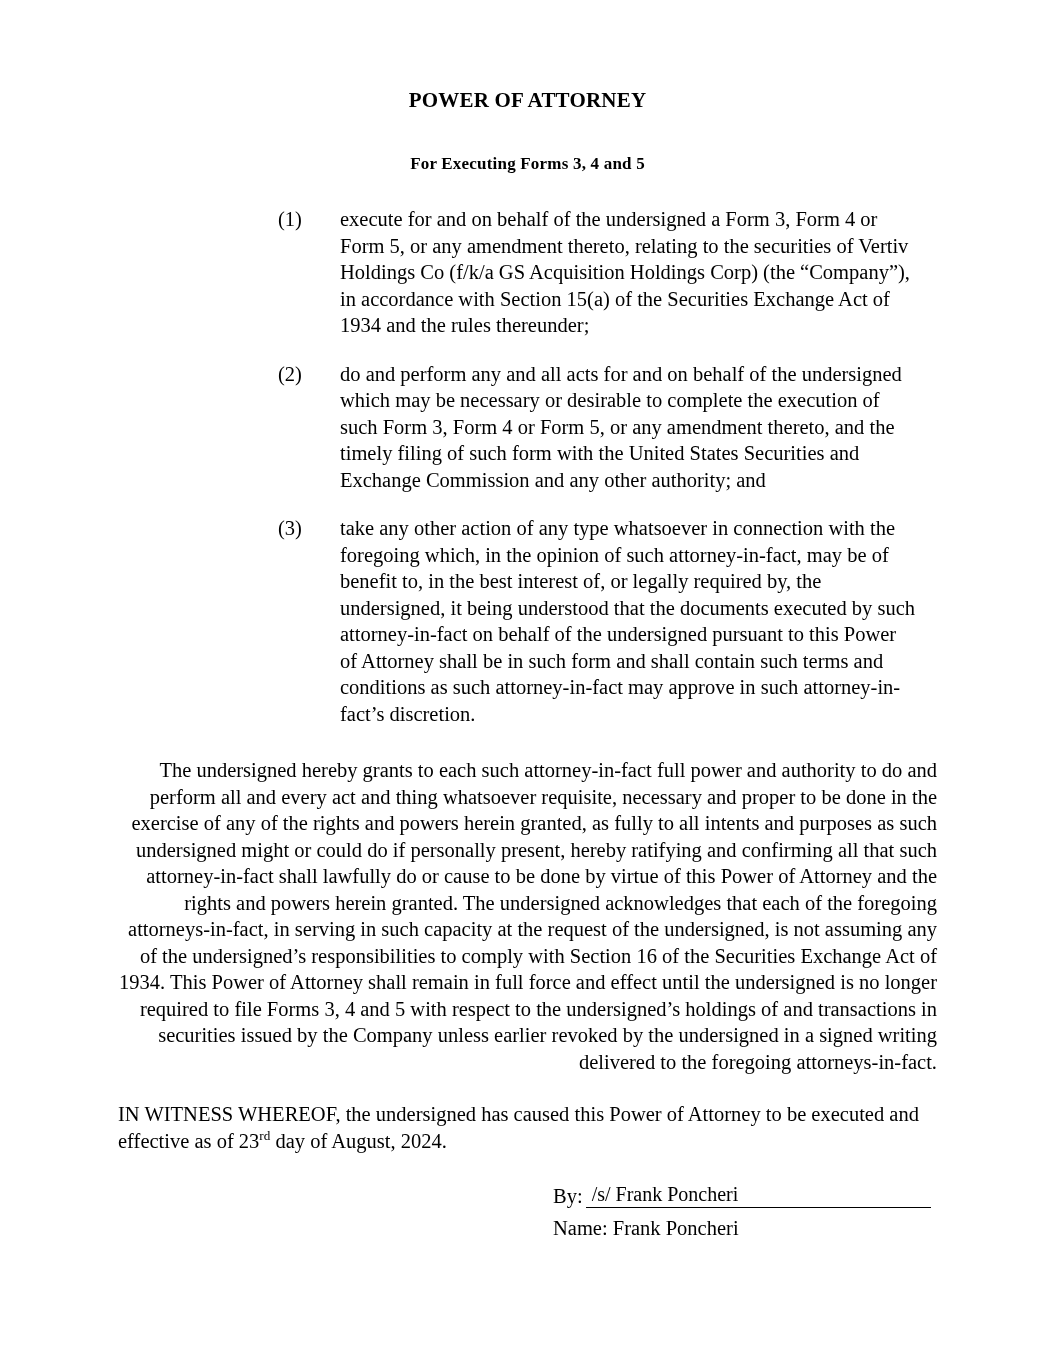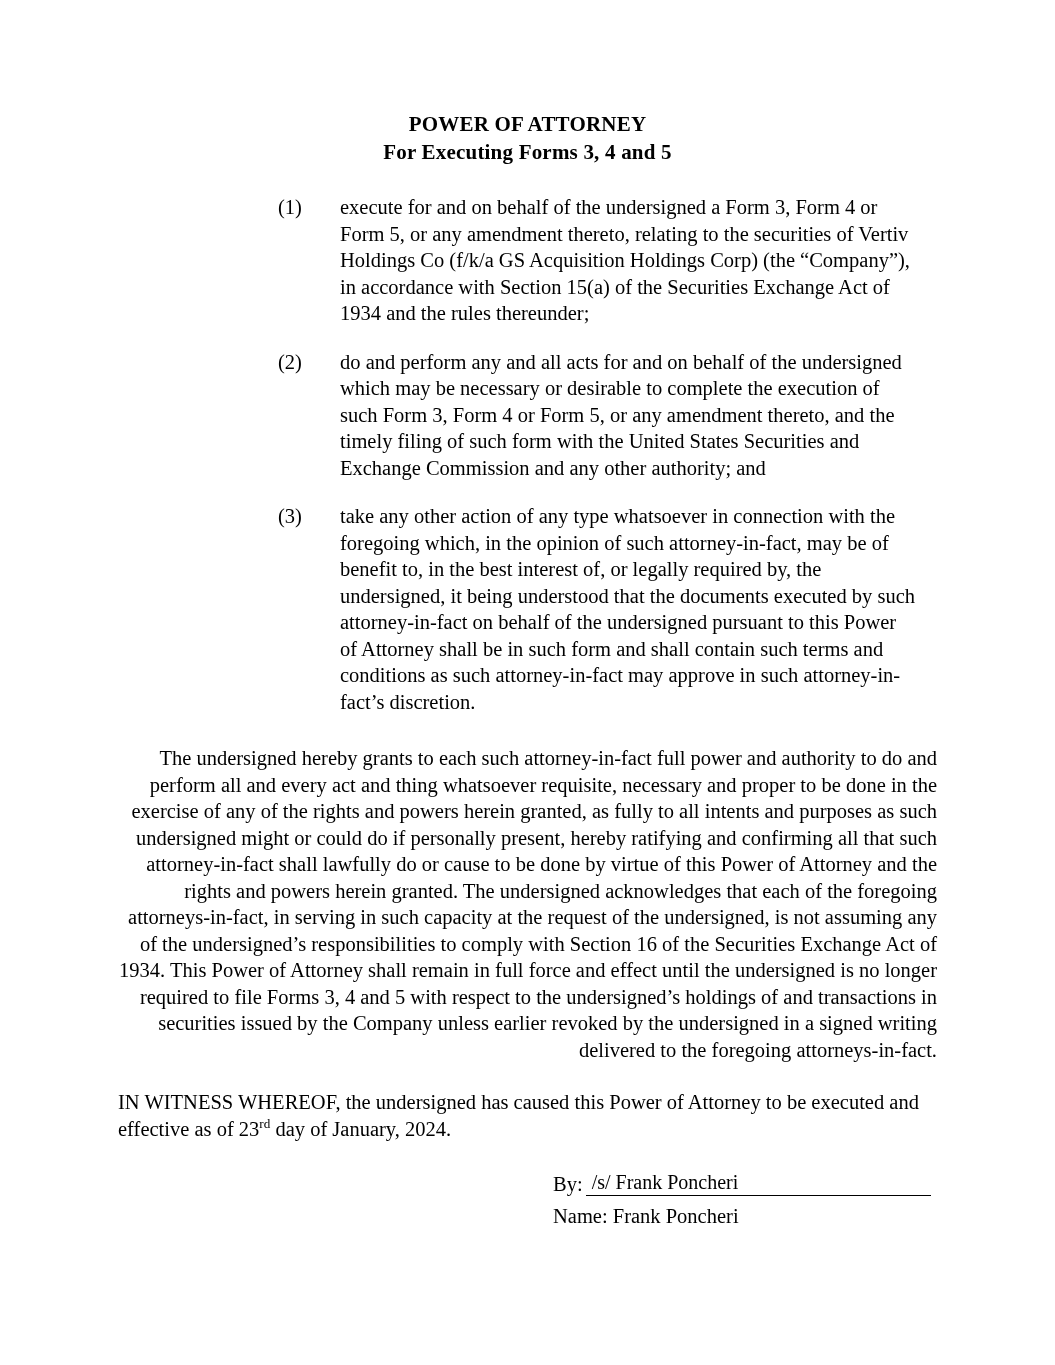--- a/index.html
+++ b/index.html
@@ -11,37 +11,38 @@
     width: 1055px;
     height: 1365px;
     font-family: "Liberation Serif", "DejaVu Serif", serif;
     color: #000000;
   }
   .page {
     position: relative;
     width: 1055px;
     height: 1365px;
     box-sizing: border-box;
-    padding: 100px 118px 40px 118px;
+    padding: 76px 118px 40px 118px;
   }
   .title-block {
     text-align: center;
     margin-top: 10px;
   }
   .title-line-1 {
     font-weight: bold;
     font-size: 21px;
     letter-spacing: 0.2px;
     line-height: 28px;
   }
   .title-line-2 {
     font-weight: bold;
-    font-size: 21px;
+    font-size: 17px;
     letter-spacing: 0.2px;
     line-height: 28px;
+    margin-top: 36px;
   }
   .intro {
     margin-top: 68px;
     font-size: 20.5px;
     line-height: 26.5px;
     text-align: left;
   }
   .numbered-list {
     margin-top: 28px;
     margin-left: 160px;
@@ -144,21 +145,21 @@
 
     <div class="num-item">
       <div class="num-marker">(3)</div>
       <div class="num-text">take any other action of any type whatsoever in connection with the foregoing which, in the opinion of such attorney-in-fact, may be of benefit to, in the best interest of, or legally required by, the undersigned, it being understood that the documents executed by such attorney-in-fact on behalf of the undersigned pursuant to this Power of Attorney shall be in such form and shall contain such terms and conditions as such attorney-in-fact may approve in such attorney-in-fact’s discretion.</div>
     </div>
 
   </div>
 
   <p class="body-para">The undersigned hereby grants to each such attorney-in-fact full power and authority to do and perform all and every act and thing whatsoever requisite, necessary and proper to be done in the exercise of any of the rights and powers herein granted, as fully to all intents and purposes as such undersigned might or could do if personally present, hereby ratifying and confirming all that such attorney-in-fact shall lawfully do or cause to be done by virtue of this Power of Attorney and the rights and powers herein granted.  The undersigned acknowledges that each of the foregoing attorneys-in-fact, in serving in such capacity at the request of the undersigned, is not assuming any of the undersigned’s responsibilities to comply with Section 16 of the Securities Exchange Act of 1934.  This Power of Attorney shall remain in full force and effect until the undersigned is no longer required to file Forms 3, 4 and 5 with respect to the undersigned’s holdings of and transactions in securities issued by the Company unless earlier revoked by the undersigned in a signed writing delivered to the foregoing attorneys-in-fact.</p>
 
-  <p class="witness-para"><span>IN WITNESS WHEREOF, the undersigned has caused this Power of Attorney to be executed and effective as of 23</span><sup>rd</sup><span> day of January, 2024.</span></p>
+  <p class="witness-para"><span>IN WITNESS WHEREOF, the undersigned has caused this Power of Attorney to be executed and effective as of 23</span><sup>rd</sup><span> day of August, 2024.</span></p>
 
   <div class="signature-block">
     <div class="sig-row">
       <span class="sig-by-label">By:</span>
       <span class="sig-line">
         <span class="sig-value">/s/ Frank Poncheri</span>
       </span>
     </div>
     <div class="sig-name">Name: Frank Poncheri</div>
   </div>

